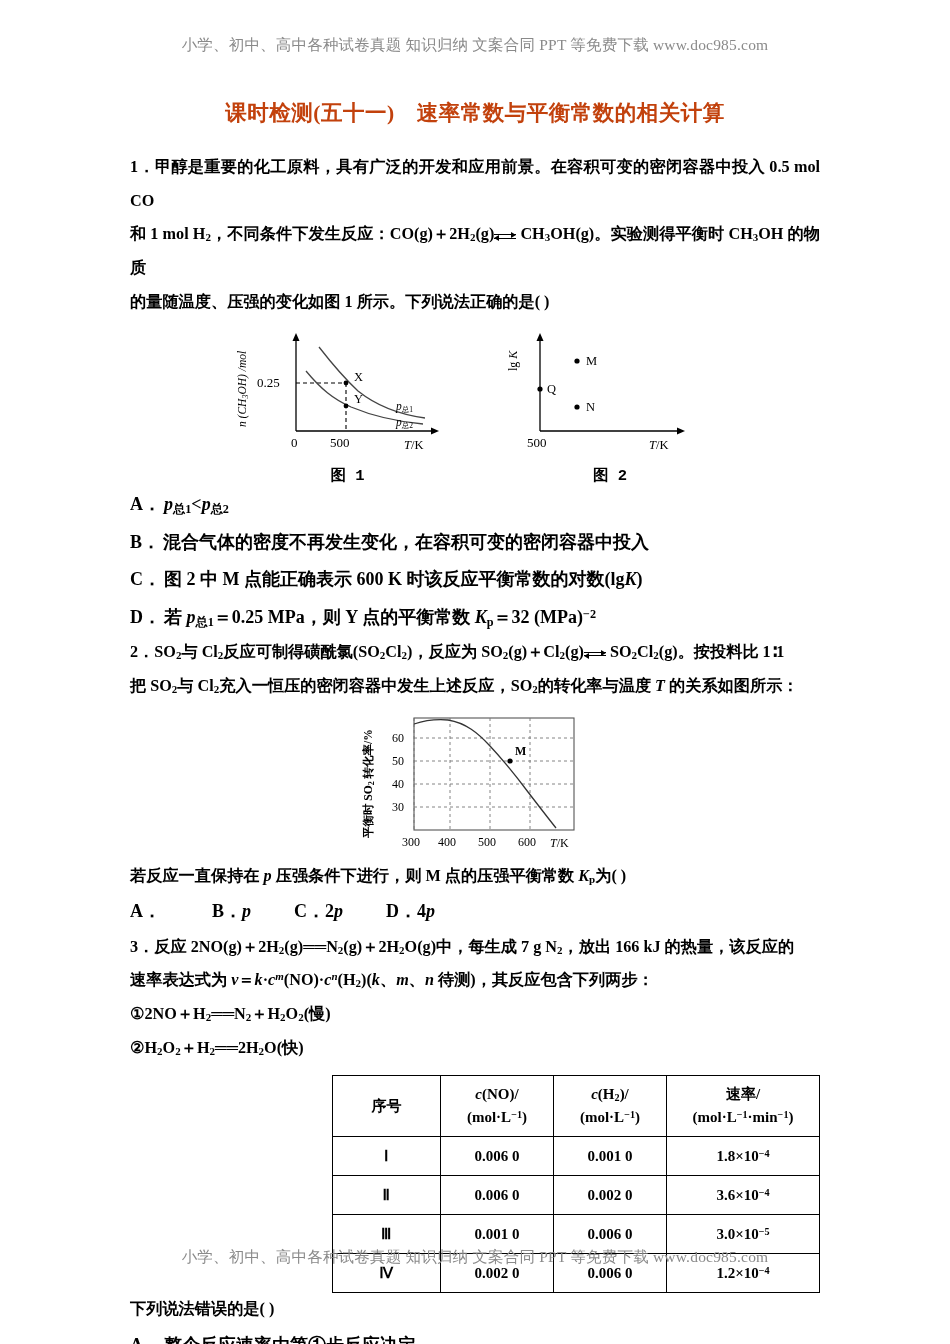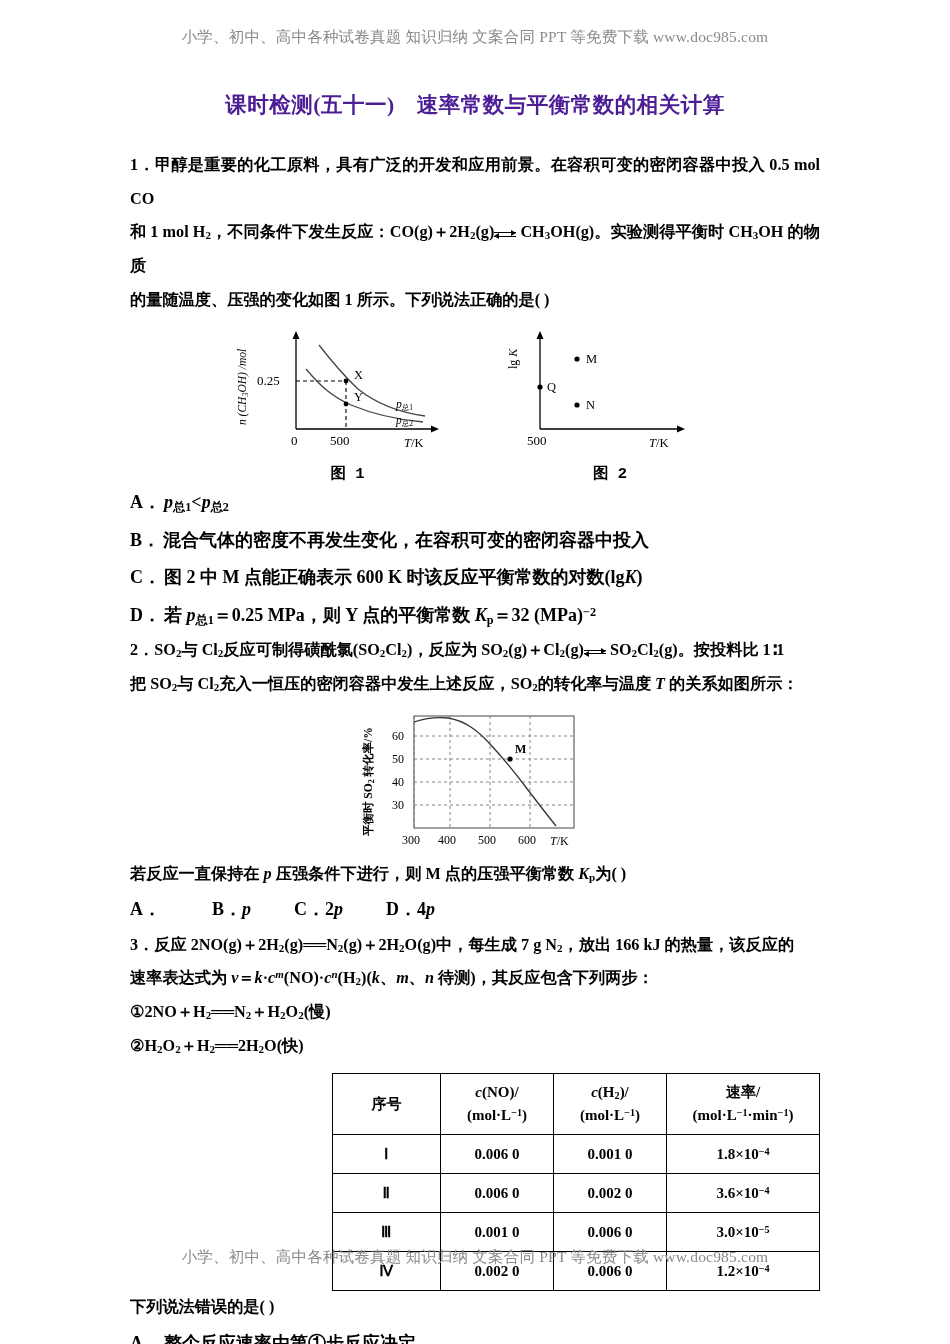--- a/index.html
+++ b/index.html
@@ -13,55 +13,55 @@
     font-family: "Liberation Serif", "DejaVu Serif", serif;
     color: #000000;
     position: relative;
     overflow: hidden;
   }
   .page {
     width: 950px;
     height: 1344px;
     position: relative;
     box-sizing: border-box;
-    padding: 0 130px;
+    padding: 8px 130px;
   }
   .watermark {
     text-align: center;
     font-size: 15.5px;
     color: #8a8a8a;
     font-family: "Liberation Serif", "DejaVu Serif", serif;
     letter-spacing: 0.2px;
     white-space: nowrap;
   }
   .watermark-top { padding-top: 27px; }
   .watermark-bottom {
     position: absolute;
     left: 0; right: 0;
     top: 1247px;
   }
   .doc-title {
     text-align: center;
-    color: #4c1d95;
+    color: #c2410c;
     font-weight: bold;
     font-size: 21.5px;
     margin-top: 42px;
     letter-spacing: 0.5px;
   }
   .doc-title .gap { display: inline-block; width: 22px; }
 
   .qtext {
     font-size: 16.2px;
     font-weight: bold;
     line-height: 2.08;
     text-align: justify;
     margin: 0;
     text-indent: 0;
   }
-  .q-start { margin-top: 30px; }
+  .q-start { margin-top: 24px; }
   .opt {
     font-size: 18px;
     font-weight: bold;
     line-height: 2.08;
     margin: 0;
   }
   .opt .lbl { margin-right: 3px; }
   i, .it { font-style: italic; }
   sub { font-size: 0.68em; vertical-align: -0.22em; }
   sup { font-size: 0.68em; vertical-align: 0.42em; }

